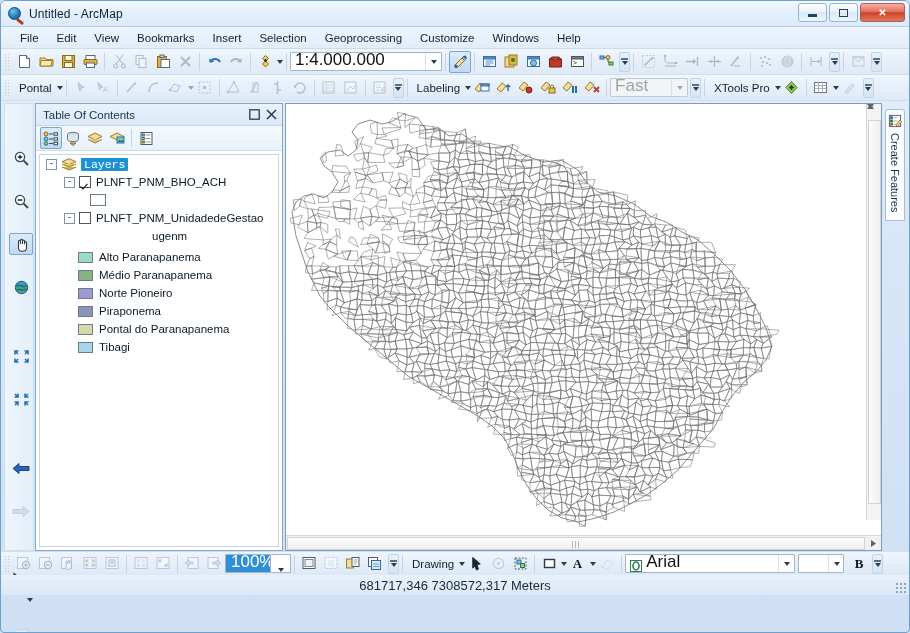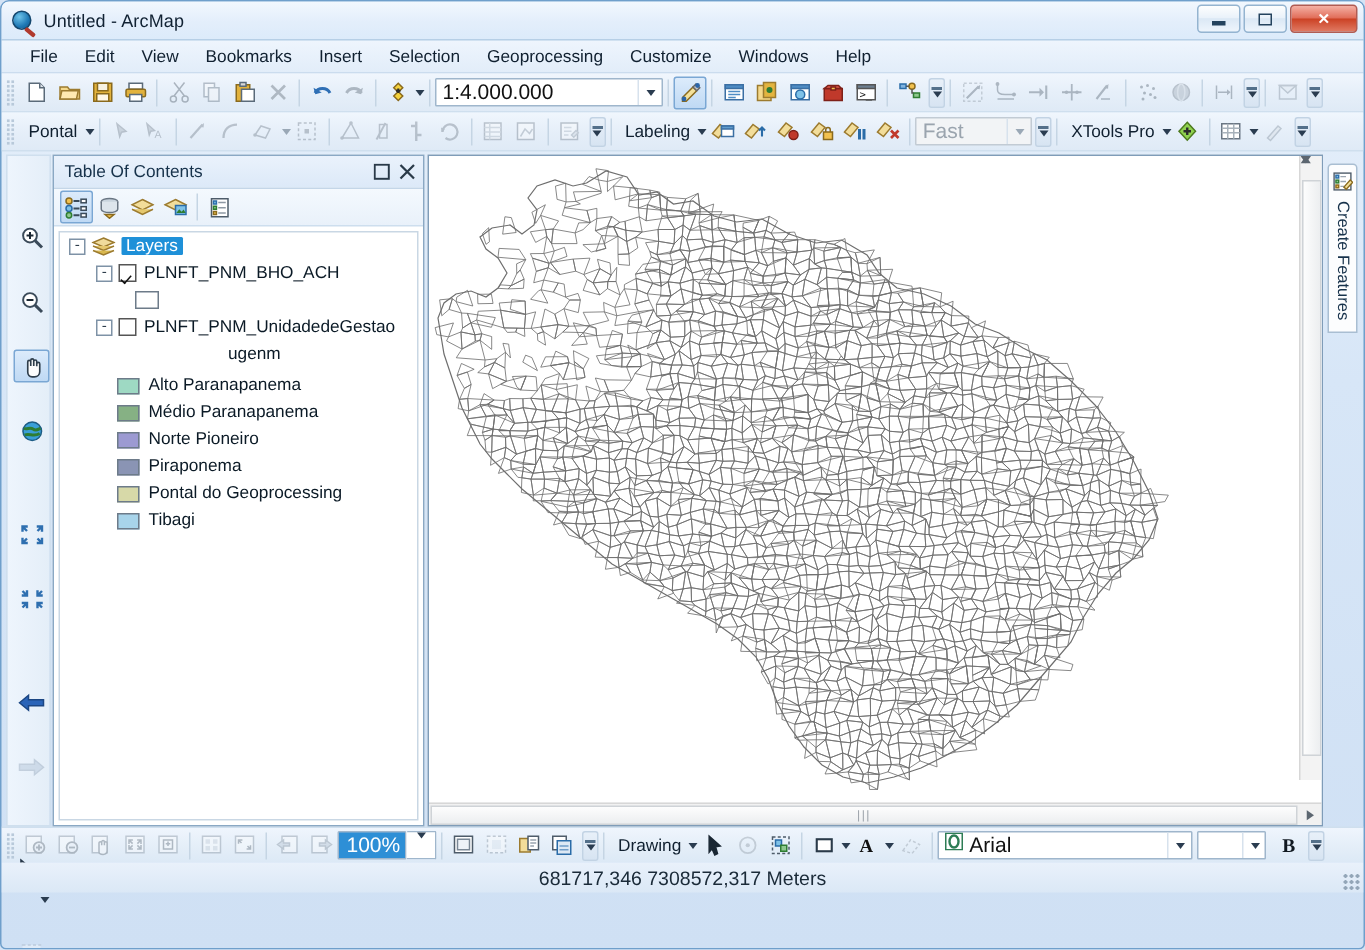--- a/index.html
+++ b/index.html
@@ -113,22 +113,22 @@
     background: linear-gradient(180deg,#e8f0f9,#d7e4f2);
     border:1px solid #c2d3e4; border-radius:2px; margin-left:2px;
   }
   .overflow .bar{width:7px;height:2px;background:#54708a;}
   .overflow .dn{width:0;height:0;border-left:3.5px solid transparent;border-right:3.5px solid transparent;border-top:4px solid #2a3c50;margin-top:1px;}
   .tb-label {
     font-size:11.5px; color:#102030; padding: 0 4px 0 6px; white-space:nowrap;
   }
   .combo {
     height:19px; border:1px solid #9fb6cc; background:#fff;
-    display:flex; align-items:flex-start; border-radius:1px;
-    font-size:14px; color:#111; padding-left:4px; flex:none;
+    display:flex; align-items:flex-end; border-radius:1px;
+    font-size:17px; color:#111; padding-left:4px; flex:none;
   }
   .combo .val { flex:1; white-space:nowrap; overflow:hidden; }
   .combo .arrow {
     width:16px; height:100%; display:flex; align-items:center; justify-content:center;
     border-left:1px solid #d7e2ed;
   }
   .combo.dis { background:#f2f4f6; color:#9aa4ae; border-color:#c2cbd4; }
 
   
   .body-area {
@@ -196,21 +196,21 @@
     width:12px; height:12px; border:1px solid #555; background:#fff;
     margin-right:5px; flex:none; position:relative;
   }
   .chk.on::after {
     content:""; position:absolute; left:2px; top:5px;
     width:3px; height:6px; border:solid #111; border-width:0 1.6px 1.6px 0;
     transform: rotate(42deg);
   }
   .layers-icon { width:16px;height:13px;margin-right:4px;flex:none;}
   .tlabel { font-size:11.5px; color:#0b1a26; }
-  .tlabel.sel { background:#1e90d8; color:#fff; padding:0 3px; border-radius:1px;}
+  .tlabel.sel { background:#1e90d8; color:#fff; padding:0 3px; border-radius:1px;font-family:Liberation Mono, monospace;}
   .empty-sym { width:16px;height:12px;border:1px solid #6d7b89;background:#fff;margin-left:26px;}
   .leg-row { display:flex; align-items:flex-end; height:18px; padding-left:38px; }
   .swatch { width:15px;height:11px;border:1px solid #6d7b89;margin-right:6px;flex:none;}
 
   
   .map-wrap {
     flex:1; margin-left:2px; position:relative;
     border:1px solid #7f9cb8; background:#fff;
     display:flex; flex-direction:column;
   }
@@ -936,21 +936,21 @@
         <div class="leg-row">
           <div class="swatch" style="background:#9c9ad2"></div>
           <div class="tlabel">Norte Pioneiro</div>
         </div>
         <div class="leg-row">
           <div class="swatch" style="background:#8a94b4"></div>
           <div class="tlabel">Piraponema</div>
         </div>
         <div class="leg-row">
           <div class="swatch" style="background:#d7d9a8"></div>
-          <div class="tlabel">Pontal do Geoprocessing</div>
+          <div class="tlabel">Pontal do Paranapanema</div>
         </div>
         <div class="leg-row">
           <div class="swatch" style="background:#a8d4ea"></div>
           <div class="tlabel">Tibagi</div>
         </div>
       </div>
     </div>
 
     <div class="map-wrap">
       <div class="map-canvas">

